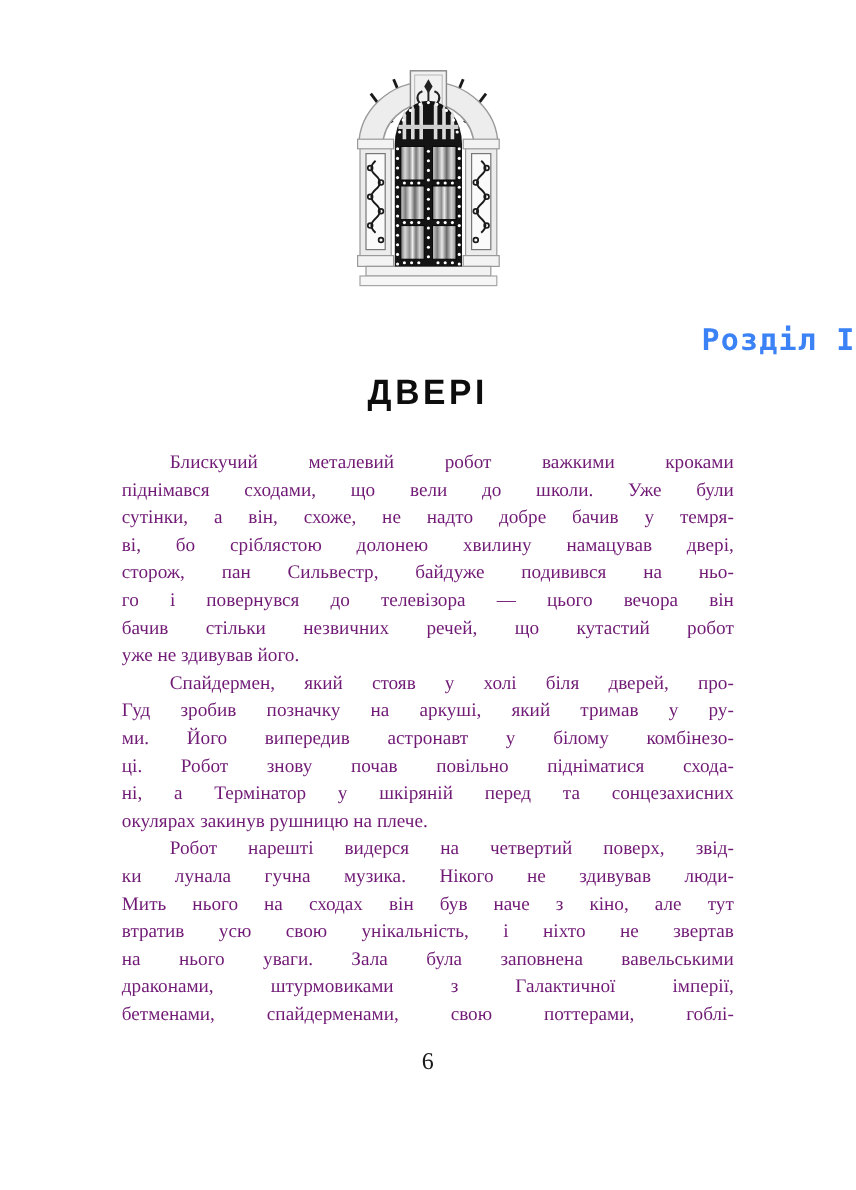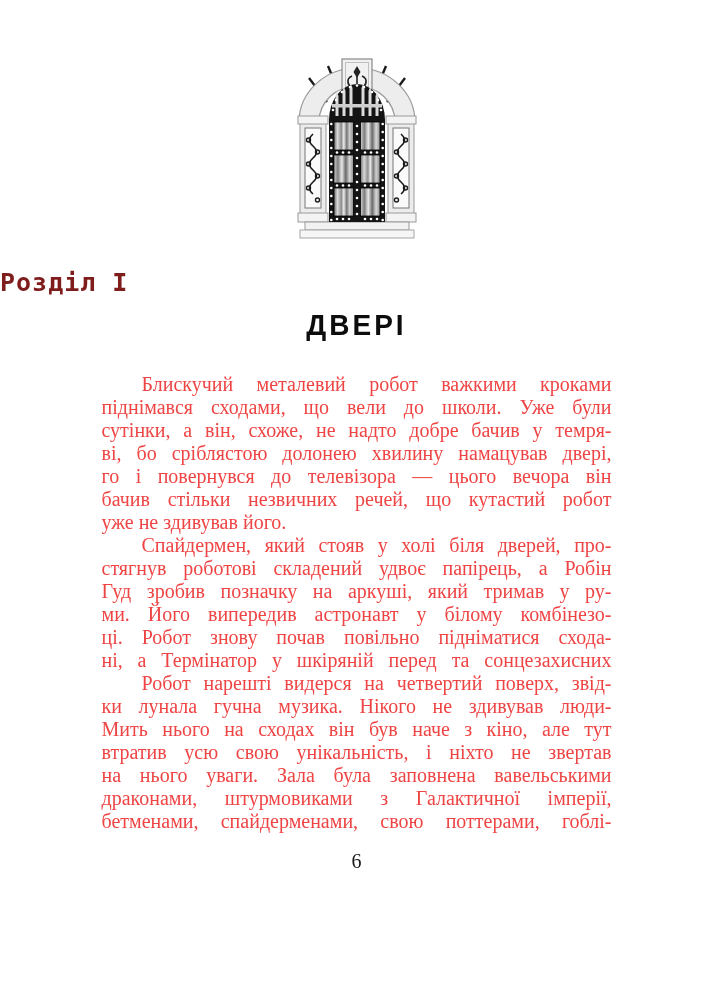--- a/index.html
+++ b/index.html
@@ -16,43 +16,43 @@
     overflow: hidden;
     font-family: "Liberation Serif", serif;
     color: #141414;
   }
   .door-wrap {
     width: 120px;
     margin: 58px auto 0 auto;
   }
   .chapter-label {
     margin-top: 24px;
-    text-align: left;
+    text-align: right;
     font-family: "DejaVu Sans Mono", monospace;
     font-weight: bold;
     font-size: 25px;
     letter-spacing: 1px;
-    color: #7f1d1d;
+    color: #3b82f6;
   }
   .chapter-title {
     margin-top: 13px;
     text-align: center;
     font-family: "Liberation Sans", sans-serif;
     font-weight: 900;
     font-size: 28px;
     letter-spacing: 3px;
     transform: scaleY(1.05);
     color: #0d0d0d;
   }
   .body-text {
     width: 510px;
     margin: 31px auto 0 auto;
-    font-size: 20px;
+    font-size: 16px;
     line-height: 23px;
-    color: #ef4444;
+    color: #701a75;
   }
   .para { margin: 0; }
   .line {
     text-align: justify;
     text-align-last: justify;
     white-space: normal;
   }
   .line.endline { text-align-last: left; }
   .line.indent { text-indent: 40px; }
   .page-number {
@@ -235,31 +235,32 @@
 
   <div class="chapter-label">Розділ I</div>
   <div class="chapter-title">ДВЕРІ</div>
 
   <div class="body-text">
       <div class="para">
         <div class="line indent">Блискучий металевий робот важкими кроками</div>
         <div class="line">піднімався сходами, що вели до школи. Уже були</div>
         <div class="line">сутінки, а він, схоже, не надто добре бачив у темря-</div>
         <div class="line">ві, бо сріблястою долонею хвилину намацував двері,</div>
+        <div class="line">сторож, пан Сильвестр, байдуже подивився на ньо-</div>
         <div class="line">го і повернувся до телевізора — цього вечора він</div>
         <div class="line">бачив стільки незвичних речей, що кутастий робот</div>
         <div class="line endline">уже не здивував його.</div>
       </div>
       <div class="para">
         <div class="line indent">Спайдермен, який стояв у холі біля дверей, про-</div>
-        <div class="line">стягнув роботові складений удвоє папірець, а Робін</div>
         <div class="line">Гуд зробив позначку на аркуші, який тримав у ру-</div>
         <div class="line">ми. Його випередив астронавт у білому комбінезо-</div>
         <div class="line">ці. Робот знову почав повільно підніматися схода-</div>
         <div class="line">ні, а Термінатор у шкіряній перед та сонцезахисних</div>
+        <div class="line endline">окулярах закинув рушницю на плече.</div>
       </div>
       <div class="para">
         <div class="line indent">Робот нарешті видерся на четвертий поверх, звід-</div>
         <div class="line">ки лунала гучна музика. Нікого не здивував люди-</div>
         <div class="line">Мить нього на сходах він був наче з кіно, але тут</div>
         <div class="line">втратив усю свою унікальність, і ніхто не звертав</div>
         <div class="line">на нього уваги. Зала була заповнена вавельськими</div>
         <div class="line">драконами, штурмовиками з Галактичної імперії,</div>
         <div class="line">бетменами, спайдерменами, свою поттерами, гоблі-</div>
       </div>

